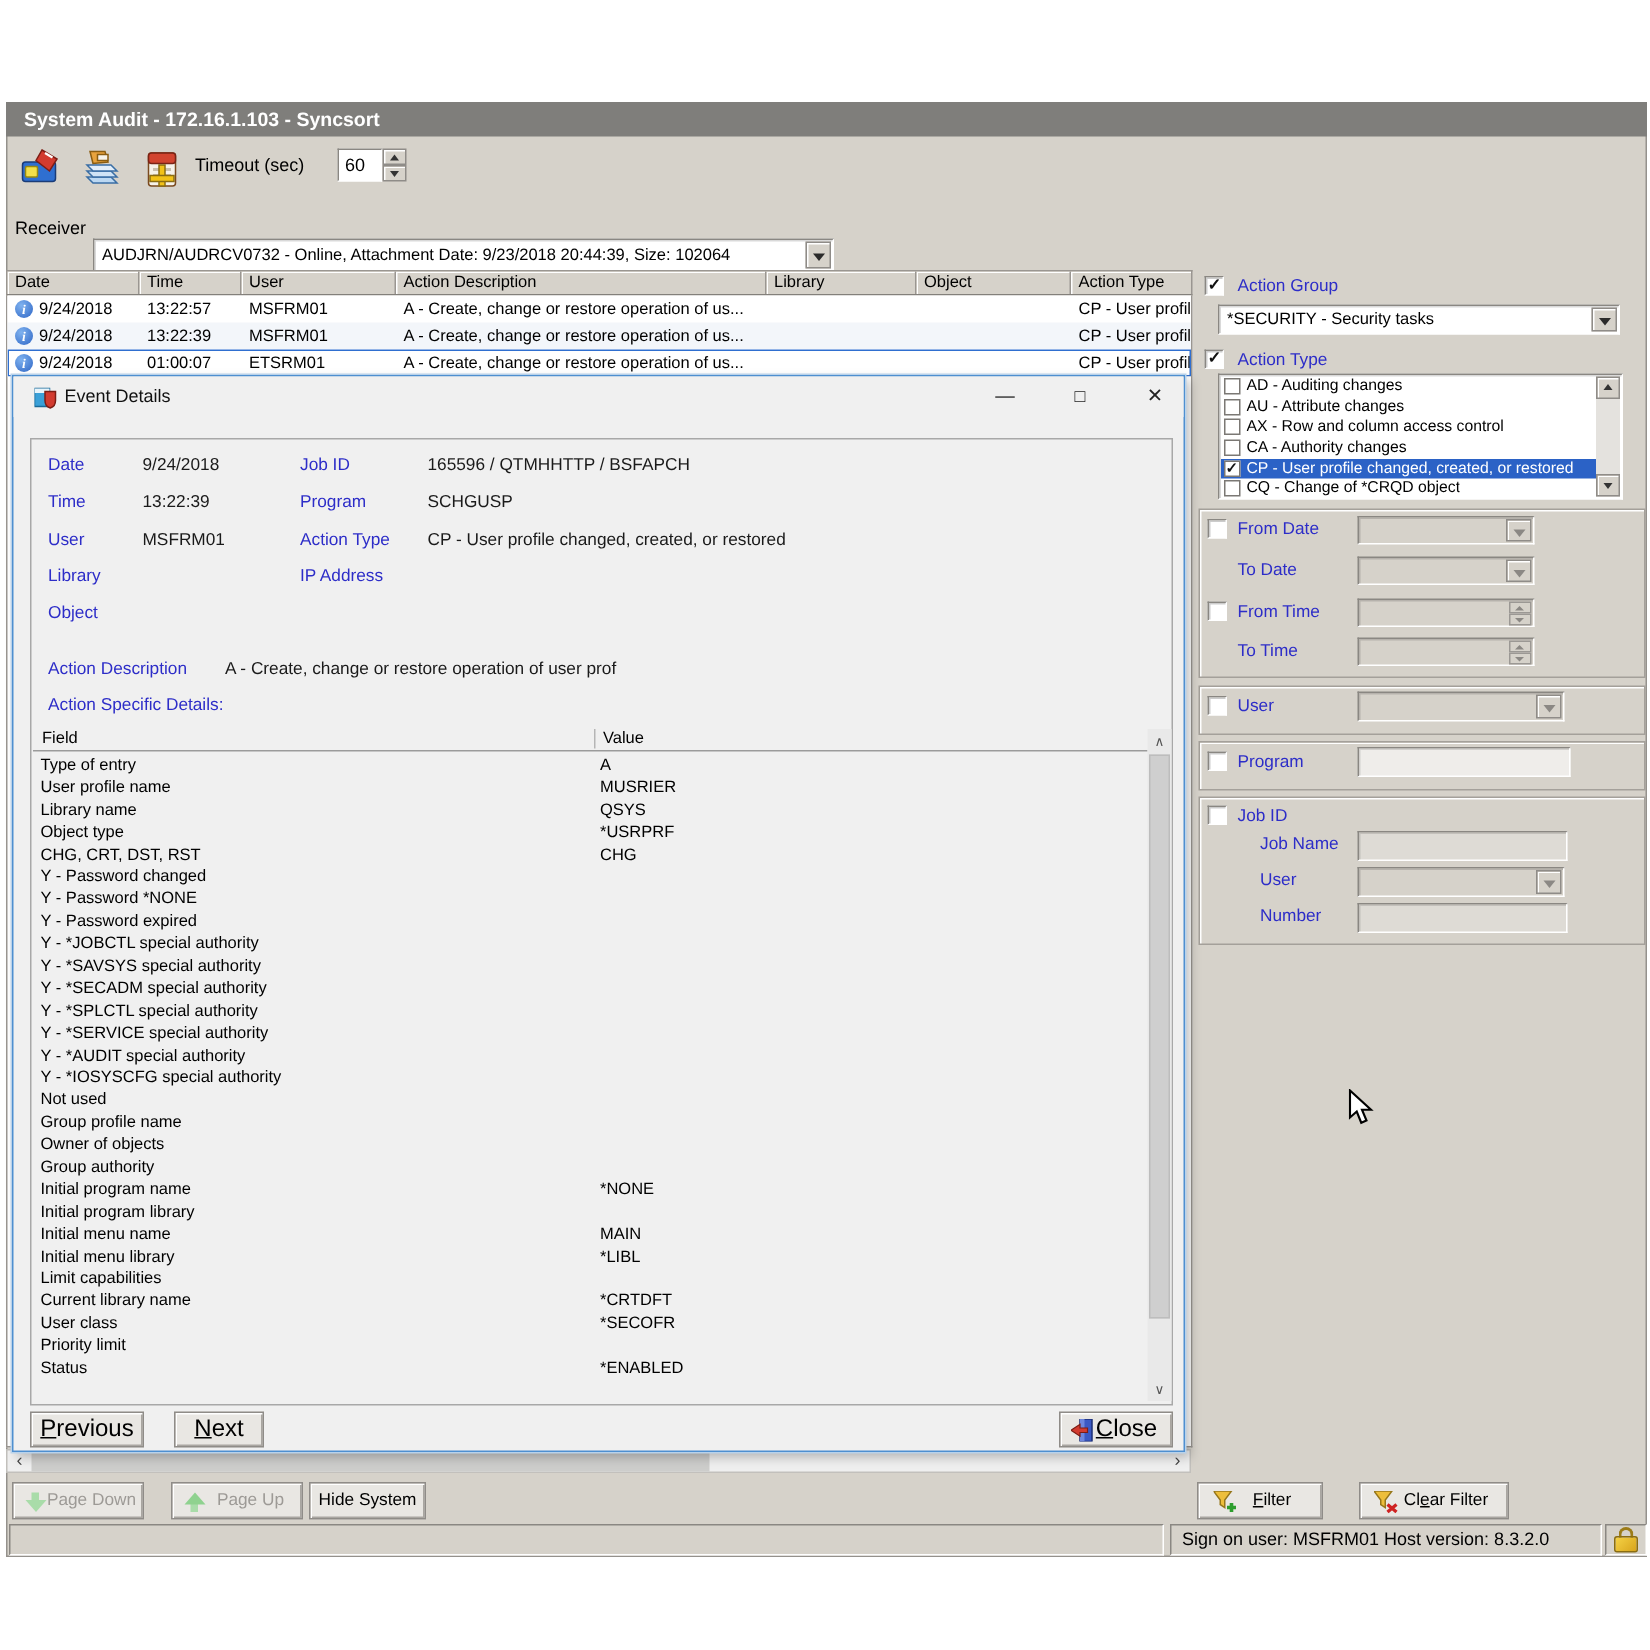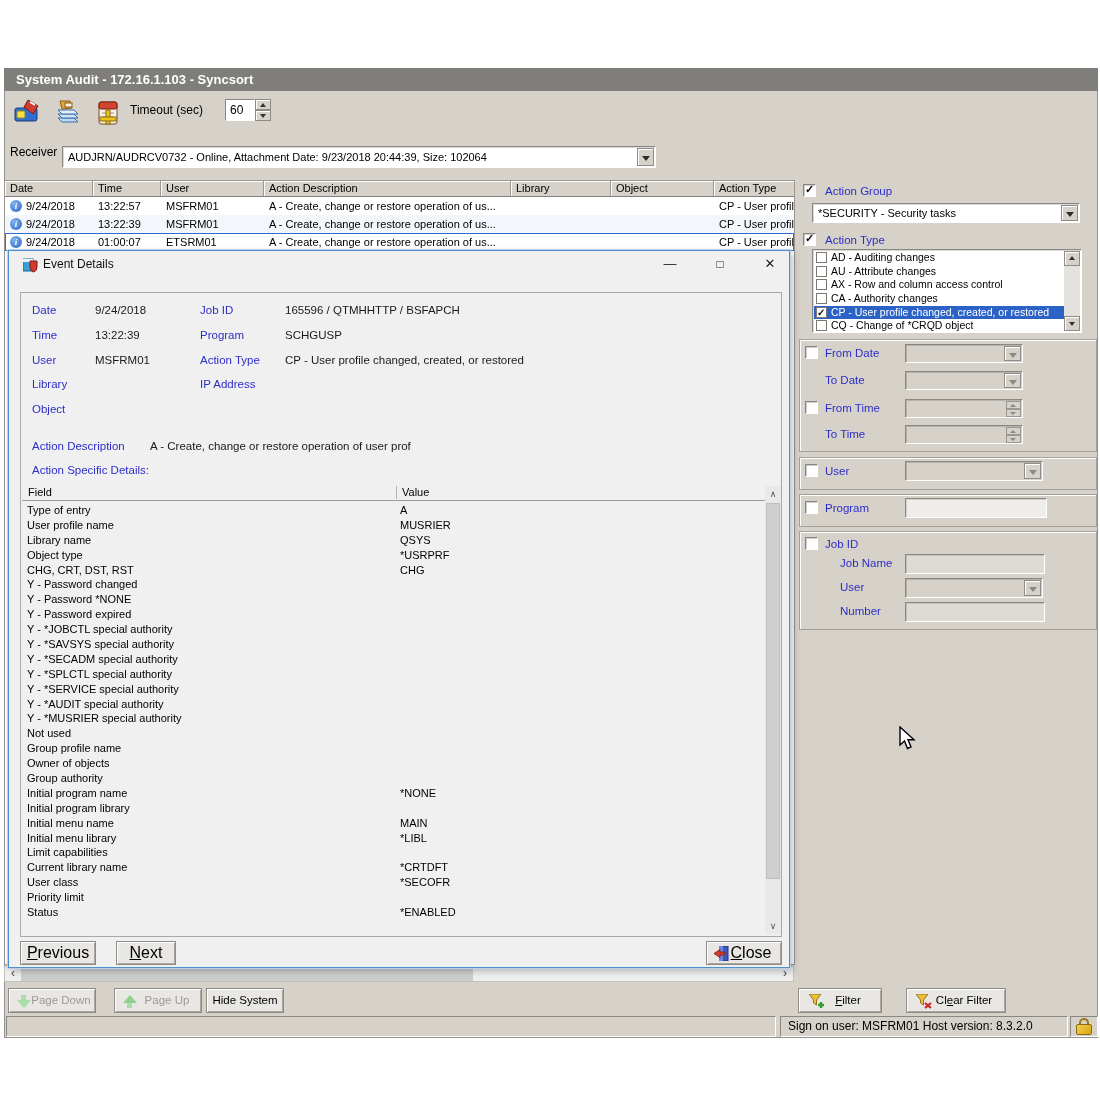--- a/index.html
+++ b/index.html
@@ -157,21 +157,21 @@
   <div id="timeout-label" class="abs">Timeout (sec)</div>
   <input id="timeout-box" class="abs sunken" value="60" style="">
   <div class="abs spin-btn" style="top:99px;">
       <span class="tri-up"></span>
     </div>
   <div class="abs spin-btn" style="top:110px;">
       <span class="tri-dn"></span>
     </div>
 
   <div id="receiver-label" class="abs">Receiver</div>
-  <div class="abs combo" style="left:62px; top:146px; width:594px; height:22px;">
+  <div class="abs combo" style="left:62px; top:159px; width:494px; height:22px;">
     <span class="val">AUDJRN/AUDRCV0732 - Online, Attachment Date: 9/23/2018 20:44:39, Size: 102064</span>
     <span class="dd-btn">
         <span class="tri"></span>
       </span>
   </div>
 
   <div id="ev-body-bg" class="abs"></div>
   <div id="ev-header" class="abs">
     <div class="hcell c-date">Date</div>
     <div class="hcell c-time">Time</div>
@@ -419,21 +419,21 @@
       </div>
       <div class="det-row">
         <span class="det-field">Y - *SERVICE special authority</span>
         <span class="det-value"></span>
       </div>
       <div class="det-row">
         <span class="det-field">Y - *AUDIT special authority</span>
         <span class="det-value"></span>
       </div>
       <div class="det-row">
-        <span class="det-field">Y - *MUSRIER special authority</span>
+        <span class="det-field">Y - *IOSYSCFG special authority</span>
         <span class="det-value"></span>
       </div>
       <div class="det-row">
         <span class="det-field">Not used</span>
         <span class="det-value"></span>
       </div>
       <div class="det-row">
         <span class="det-field">Group profile name</span>
         <span class="det-value"></span>
       </div>

